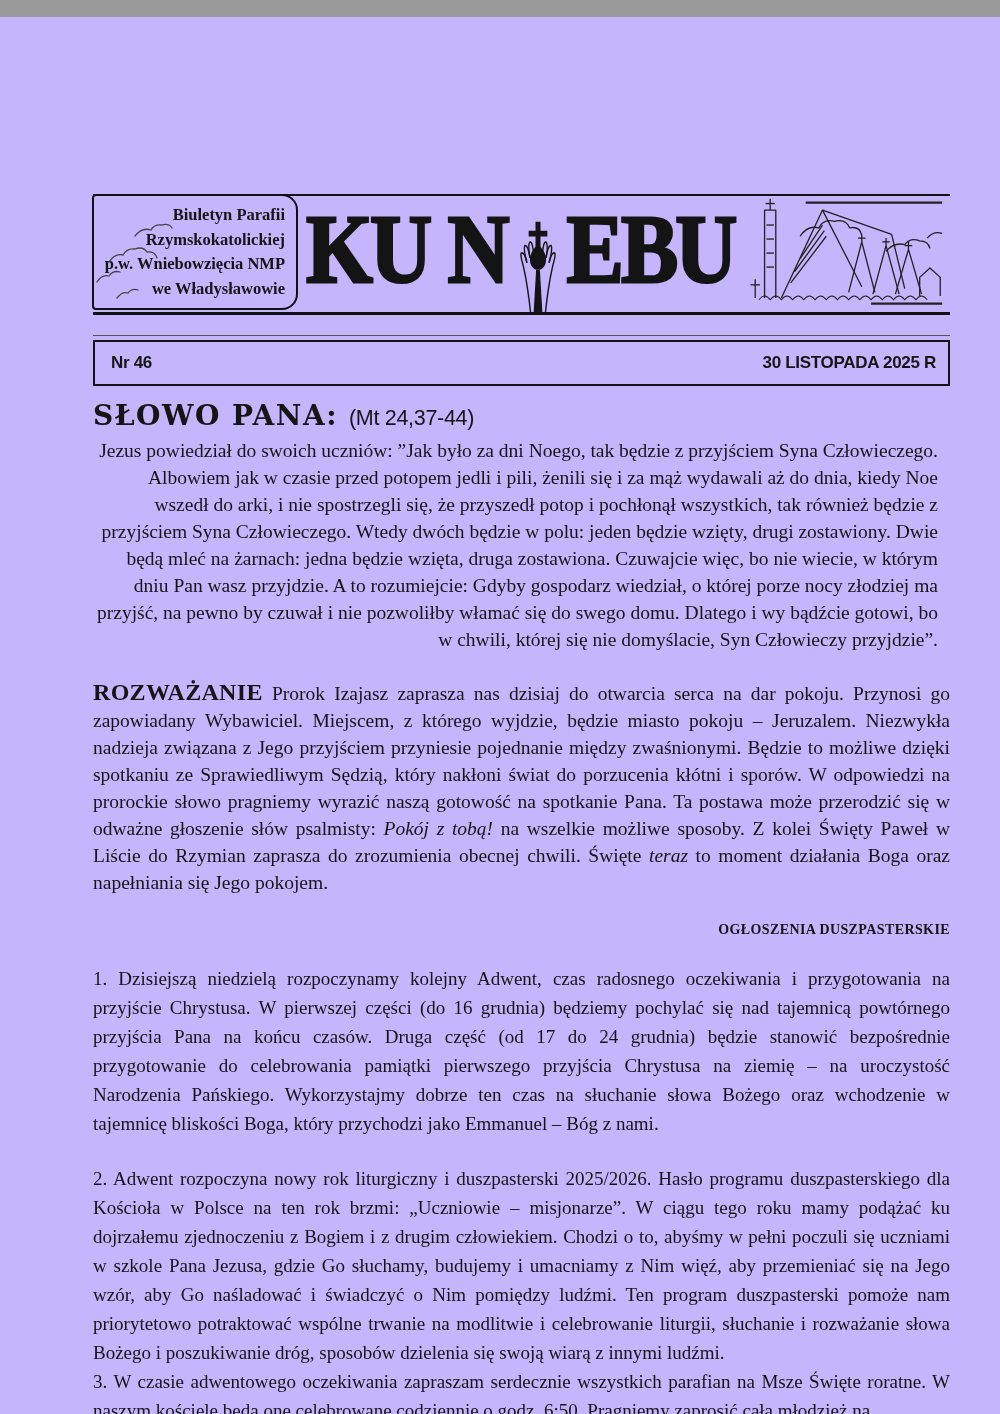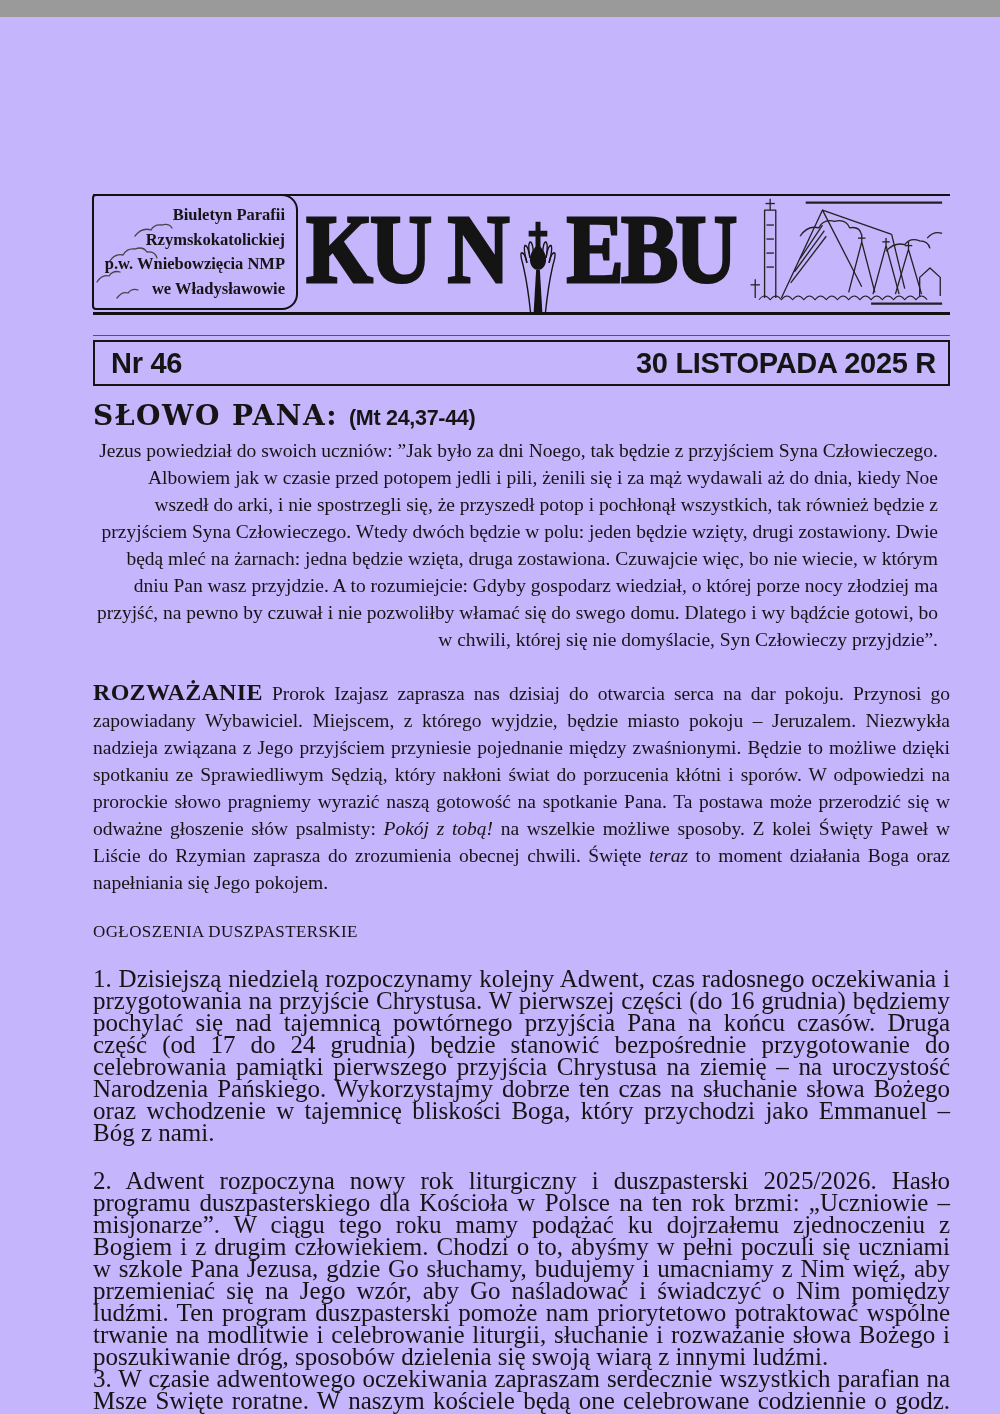--- a/index.html
+++ b/index.html
@@ -24,38 +24,38 @@
     -webkit-text-stroke:2.5px #141414;transform:scaleY(1.12);transform-origin:top left;
     white-space:nowrap;
   }
   .hands-icon{width:56px;height:114px;margin:2px 1px 0 3px;flex:none;}
   .church{position:absolute;right:-1px;top:1px;width:214px;height:114px;}
 
   
   .pre-rule{margin-top:20px;border-top:1.5px solid #555;height:0;}
   .issue-bar{
     margin-top:4px;position:relative;height:42px;border:2.5px solid #141414;
-    font-family:"Liberation Sans",sans-serif;font-weight:bold;font-size:29px;padding-left:44px;
+    font-family:"Liberation Sans",sans-serif;font-weight:bold;font-size:17px;padding-left:44px;
   }
   .issue-bar span{position:absolute;top:50%;transform:translateY(-50%);white-space:nowrap;letter-spacing:-0.3px;}
   .issue-num{left:16px;}
   .issue-title{left:233px;}
   .issue-date{right:12px;}
 
   
   .slowo{margin-top:13px;white-space:nowrap;}
   .slowo .bl{font-family:"DejaVu Serif",serif;font-weight:bold;font-size:28px;letter-spacing:1.5px;}
-  .slowo .ref{font-family:"Liberation Sans",sans-serif;font-size:21.5px;margin-left:7px;letter-spacing:-0.3px;font-weight:bold;}
+  .slowo .ref{font-family:"Liberation Sans",sans-serif;font-size:21.5px;margin-left:7px;letter-spacing:-0.3px;}
 
   .gospel{font-size:19.5px;line-height:27px;text-align:right;margin-top:5px;width:845px;}
   .reflection{font-size:19.5px;line-height:27px;text-align:justify;margin-top:26px;}
   .reflection .rhead{font-weight:bold;font-size:24px;letter-spacing:0.3px;}
   .reflection .it{font-style:italic;}
-  .ann-head{margin-top:26px;font-weight:normal;font-size:17px;letter-spacing:0.4px;}
-  .ann{font-size:25px;line-height:22px;text-align:justify;margin-top:26px;}
+  .ann-head{margin-top:26px;font-weight:bold;font-size:14px;letter-spacing:0.4px;text-align:right;}
+  .ann{font-size:19px;line-height:29px;text-align:justify;margin-top:26px;}
   .ann.joined{margin-top:0;}
 </style>
 </head>
 <body>
 
 <div class="page">
   <div class="content">
 
     <div class="masthead">
 

